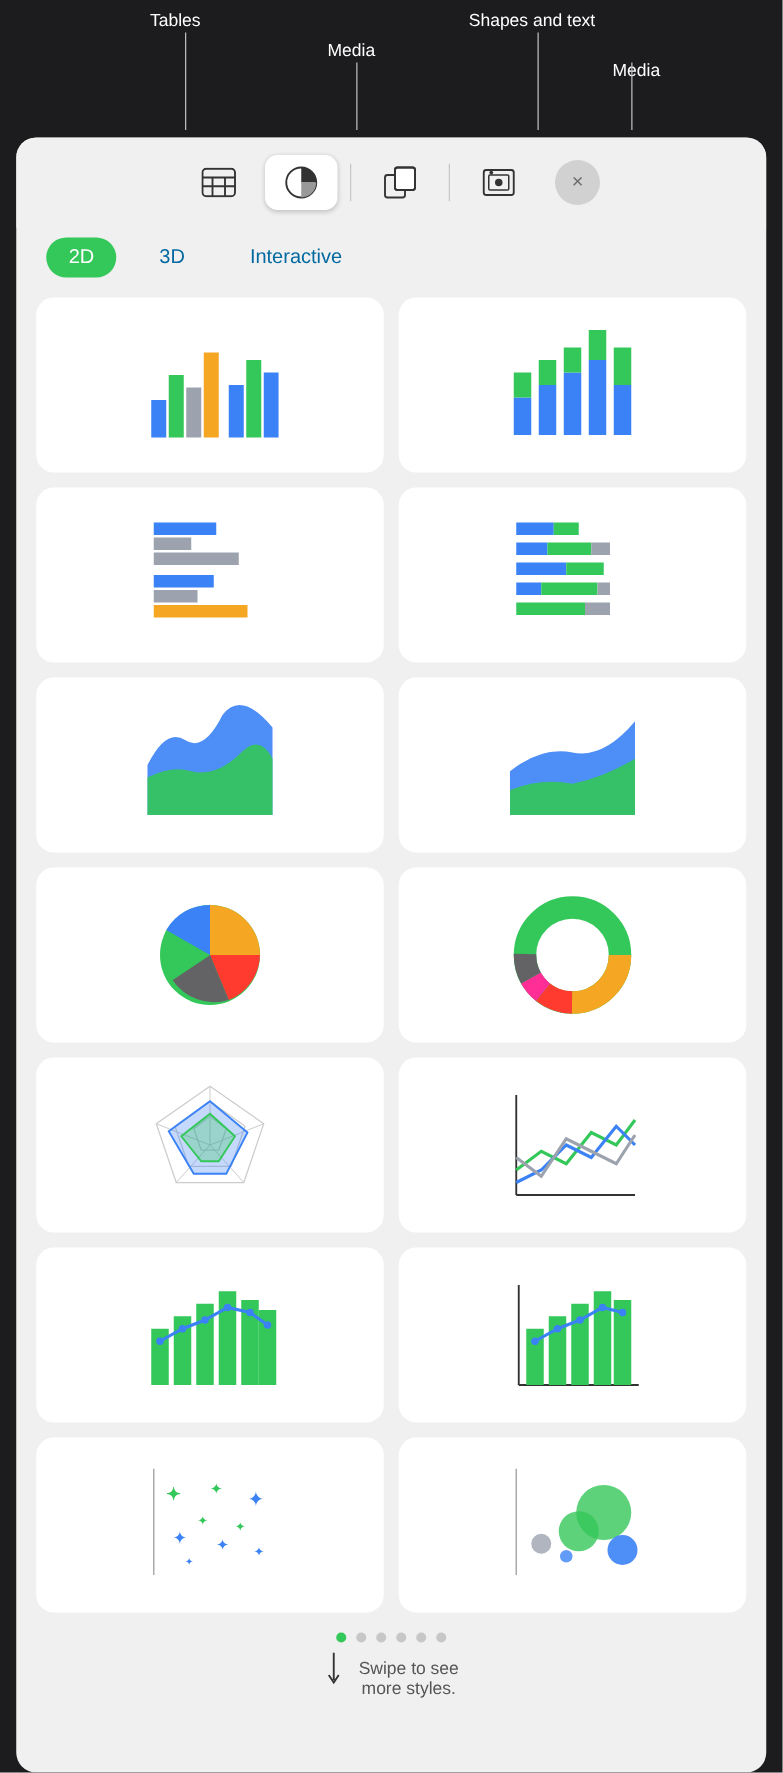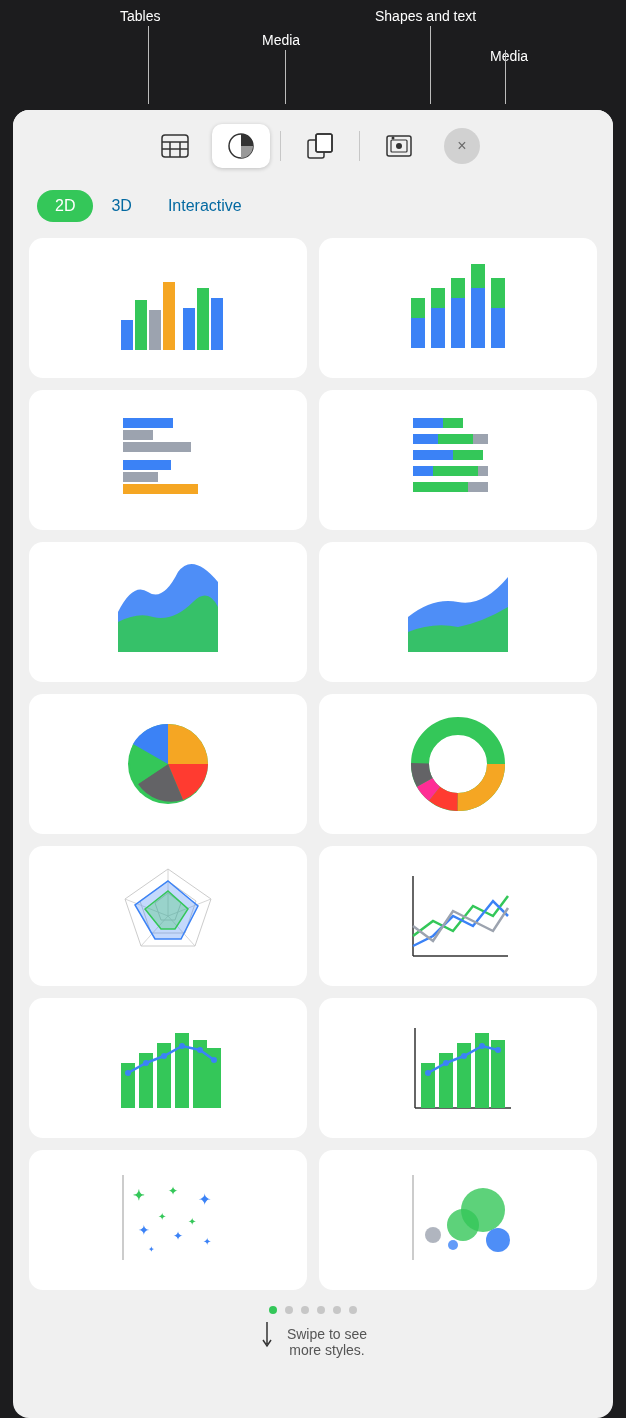--- a/index.html
+++ b/index.html
@@ -85,20 +85,21 @@
       font-size: 16px;
       color: #6b6b6b;
       margin-left: 8px;
     }
 
     
     .chart-tabs {
       display: flex;
       flex-direction: row;
       align-items: center;
+      gap: 16px;
       padding: 8px 24px 16px 24px;
     }
 
     .chart-tab {
       padding: 7px 18px;
       border-radius: 20px;
       border: none;
       cursor: pointer;
       font-size: 16px;
       font-weight: 500;

